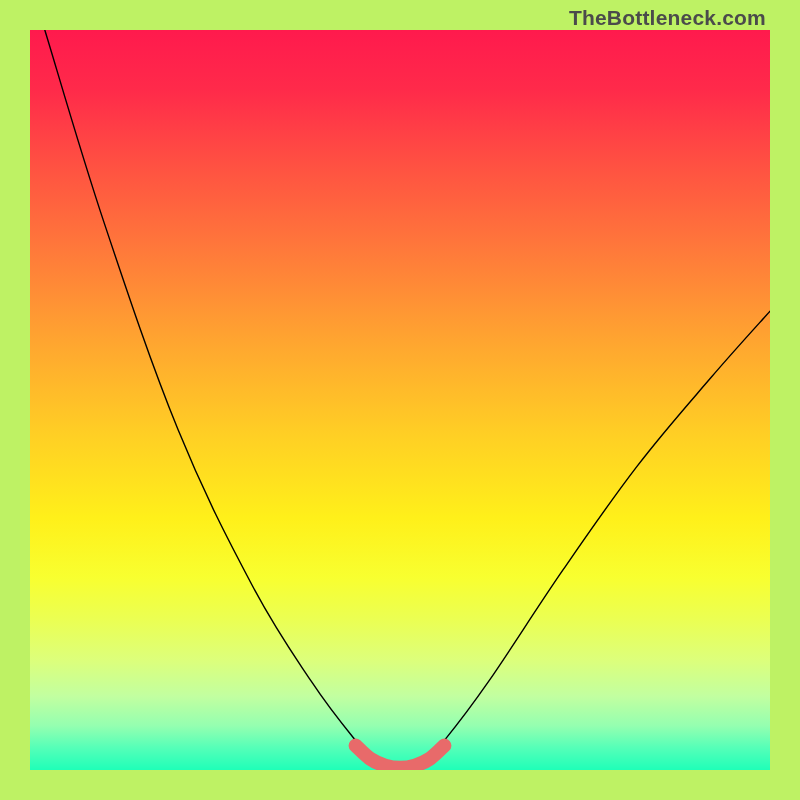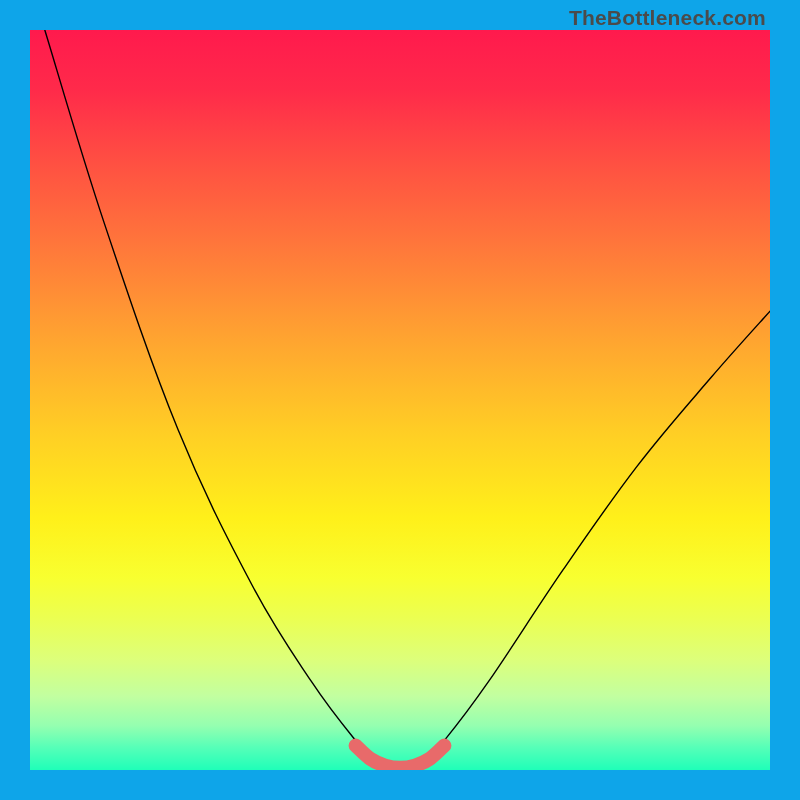--- a/index.html
+++ b/index.html
@@ -7,21 +7,21 @@
     padding: 0;
     width: 800px;
     height: 800px;
     background: #000;
     overflow: hidden;
   }
   .frame {
     position: relative;
     width: 800px;
     height: 800px;
-    background: #0ea5e9;
+    background: #bef264;
   }
   .plot-area {
     position: absolute;
     left: 30px;
     top: 30px;
     width: 740px;
     height: 740px;
     background: linear-gradient(to bottom,
       #ff1a4d 0%,
       #ff2a4a 8%,

